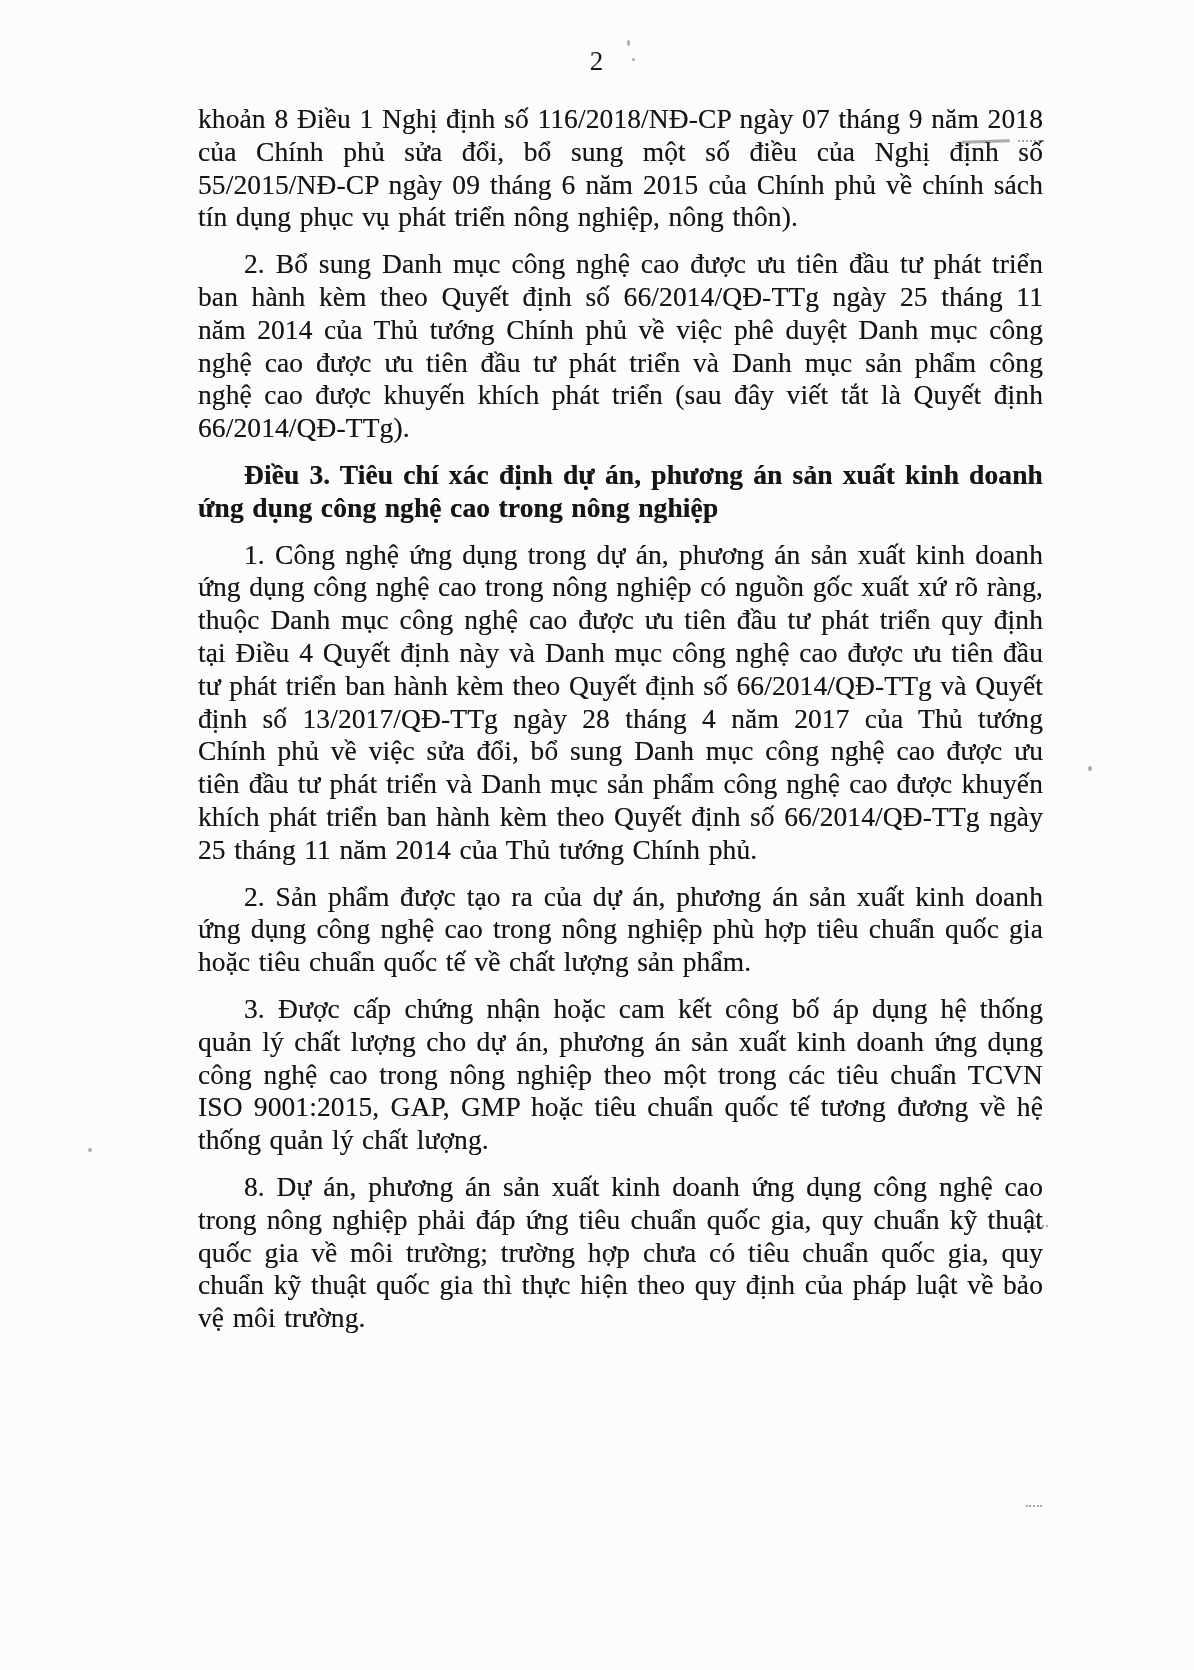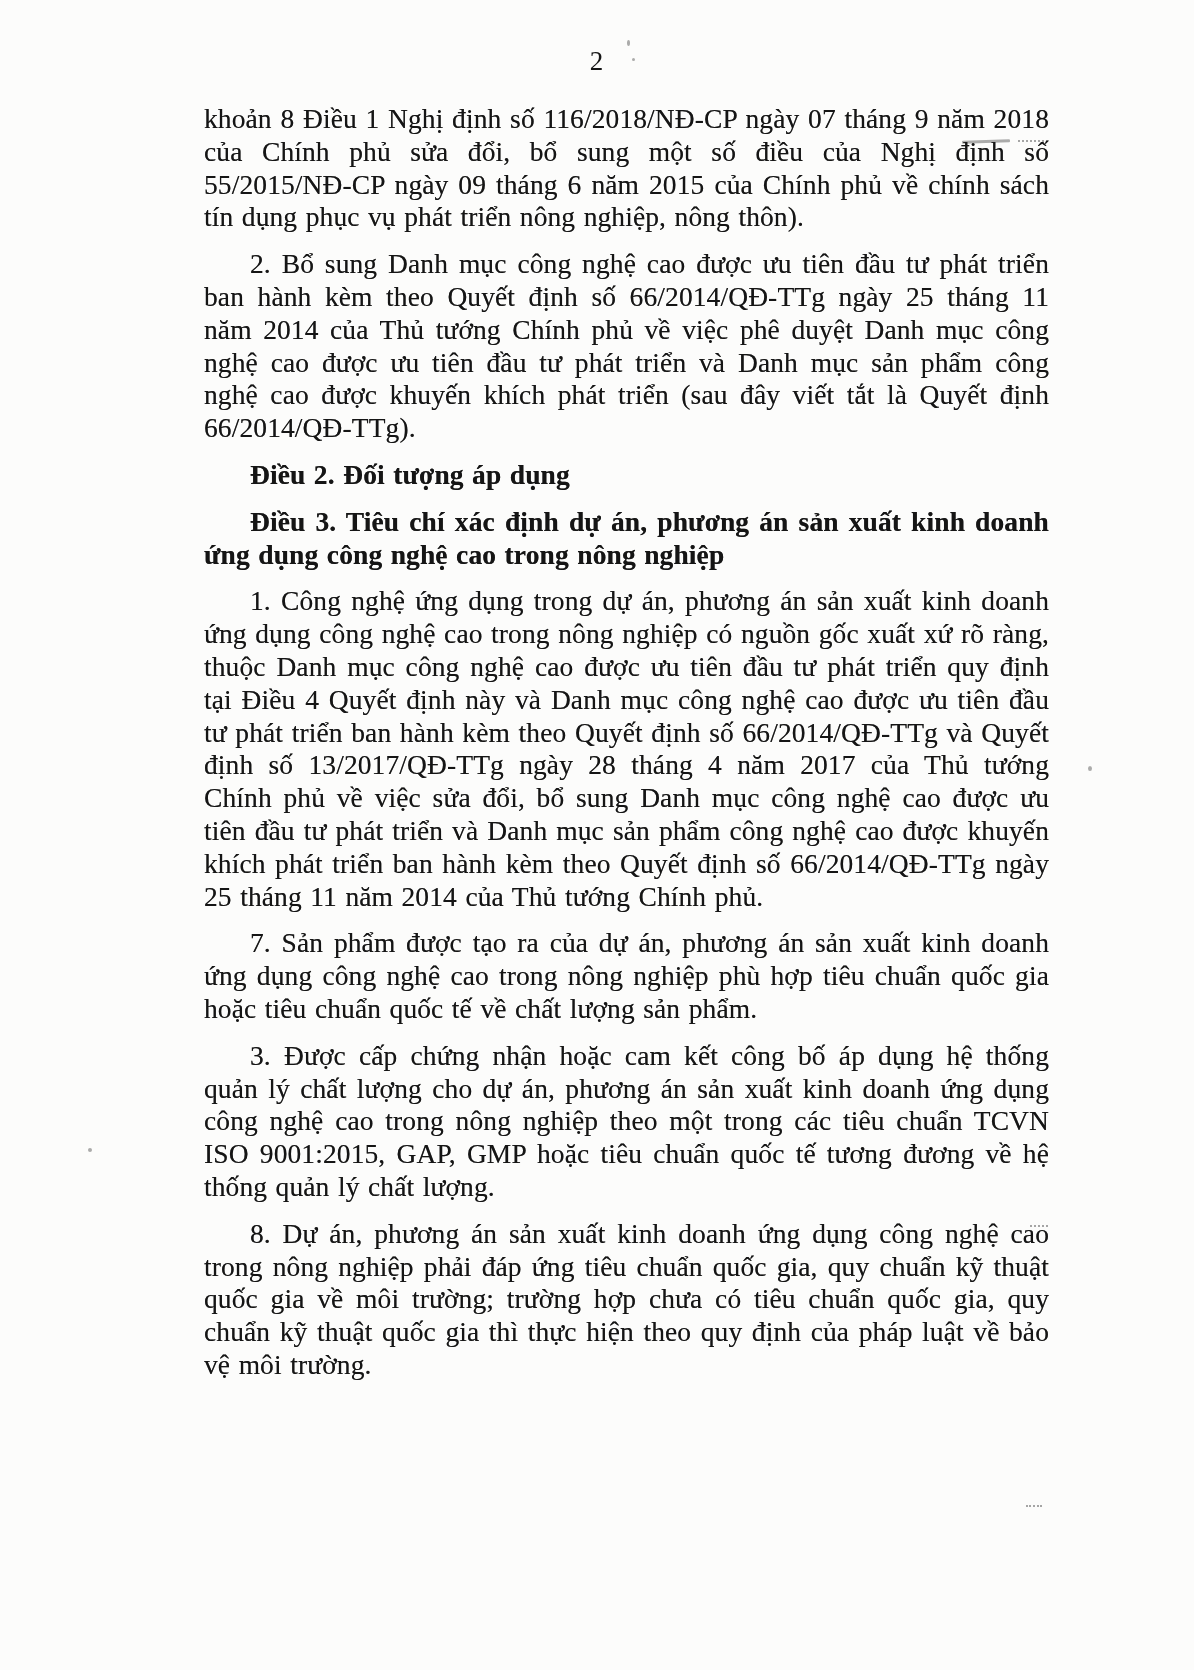--- a/index.html
+++ b/index.html
@@ -22,21 +22,21 @@
     left: 0;
     width: 100%;
     text-align: center;
     font-size: 27px;
     letter-spacing: 1px;
   }
 
   .content {
     position: absolute;
     top: 103px;
-    left: 204px;
+    left: 198px;
     width: 845px;
   }
 
   .para {
     font-size: 27.5px;
     line-height: 32.8px;
     text-align: justify;
     text-indent: 46px;
     margin-bottom: 14px;
     word-spacing: 1.5px;
@@ -74,30 +74,29 @@
 <div class="page">
 
   <div class="page-number">2</div>
 
   <div class="content">
 
     <p class="para no-indent">khoản 8 Điều 1 Nghị định số 116/2018/NĐ-CP ngày 07 tháng 9 năm 2018 của Chính phủ sửa đổi, bổ sung một số điều của Nghị định số 55/2015/NĐ-CP ngày 09 tháng 6 năm 2015 của Chính phủ về chính sách tín dụng phục vụ phát triển nông nghiệp, nông thôn).</p>
 
     <p class="para">2. Bổ sung Danh mục công nghệ cao được ưu tiên đầu tư phát triển ban hành kèm theo Quyết định số 66/2014/QĐ-TTg ngày 25 tháng 11 năm 2014 của Thủ tướng Chính phủ về việc phê duyệt Danh mục công nghệ cao được ưu tiên đầu tư phát triển và Danh mục sản phẩm công nghệ cao được khuyến khích phát triển (sau đây viết tắt là Quyết định 66/2014/QĐ-TTg).</p>
 
-    <p class="para heading">Điều 2. Đối tượng áp dụng</p>
 
 
 
     <p class="para heading">Điều 3. Tiêu chí xác định dự án, phương án sản xuất kinh doanh ứng dụng công nghệ cao trong nông nghiệp</p>
 
 
     <p class="para">1. Công nghệ ứng dụng trong dự án, phương án sản xuất kinh doanh ứng dụng công nghệ cao trong nông nghiệp có nguồn gốc xuất xứ rõ ràng, thuộc Danh mục công nghệ cao được ưu tiên đầu tư phát triển quy định tại Điều 4 Quyết định này và Danh mục công nghệ cao được ưu tiên đầu tư phát triển ban hành kèm theo Quyết định số 66/2014/QĐ-TTg và Quyết định số 13/2017/QĐ-TTg ngày 28 tháng 4 năm 2017 của Thủ tướng Chính phủ về việc sửa đổi, bổ sung Danh mục công nghệ cao được ưu tiên đầu tư phát triển và Danh mục sản phẩm công nghệ cao được khuyến khích phát triển ban hành kèm theo Quyết định số 66/2014/QĐ-TTg ngày 25 tháng 11 năm 2014 của Thủ tướng Chính phủ.</p>
 
-    <p class="para">7. Sản phẩm được tạo ra của dự án, phương án sản xuất kinh doanh ứng dụng công nghệ cao trong nông nghiệp phù hợp tiêu chuẩn quốc gia hoặc tiêu chuẩn quốc tế về chất lượng sản phẩm.</p>
+    <p class="para">2. Sản phẩm được tạo ra của dự án, phương án sản xuất kinh doanh ứng dụng công nghệ cao trong nông nghiệp phù hợp tiêu chuẩn quốc gia hoặc tiêu chuẩn quốc tế về chất lượng sản phẩm.</p>
 
     <p class="para">3. Được cấp chứng nhận hoặc cam kết công bố áp dụng hệ thống quản lý chất lượng cho dự án, phương án sản xuất kinh doanh ứng dụng công nghệ cao trong nông nghiệp theo một trong các tiêu chuẩn TCVN ISO 9001:2015, GAP, GMP hoặc tiêu chuẩn quốc tế tương đương về hệ thống quản lý chất lượng.</p>
 
     <p class="para">8. Dự án, phương án sản xuất kinh doanh ứng dụng công nghệ cao trong nông nghiệp phải đáp ứng tiêu chuẩn quốc gia, quy chuẩn kỹ thuật quốc gia về môi trường; trường hợp chưa có tiêu chuẩn quốc gia, quy chuẩn kỹ thuật quốc gia thì thực hiện theo quy định của pháp luật về bảo vệ môi trường.</p>
 
   </div>
 
   <div class="artifact" style="left:627px; top:40px; width:3px; height:6px;"></div>
   <div class="artifact" style="left:632px; top:58px; width:3px; height:3px;"></div>
   <div class="artifact dash" style="left:962px; top:140px; width:48px; height:3px;"></div>

